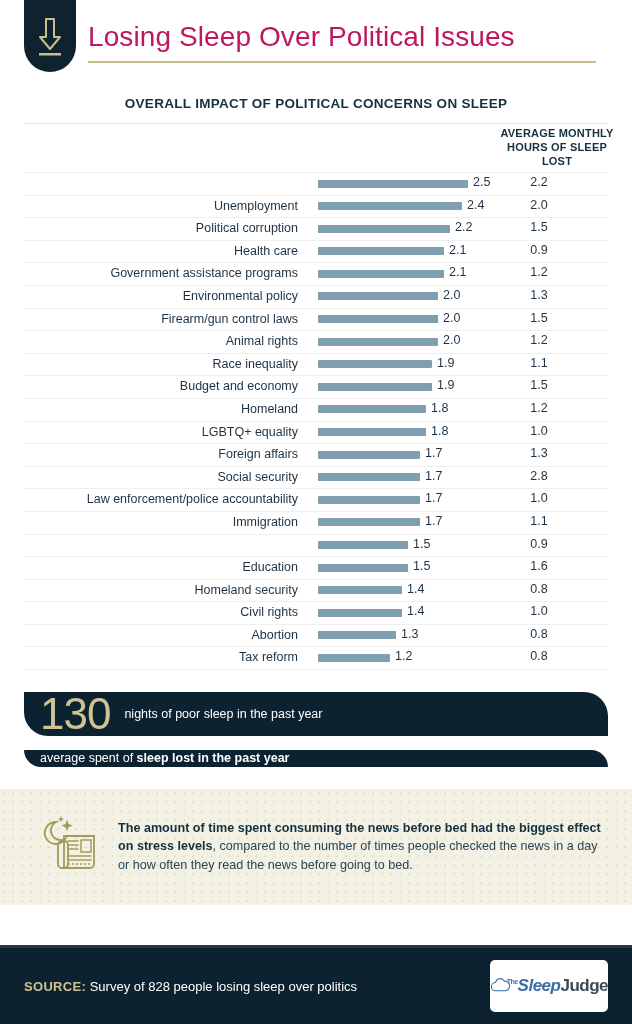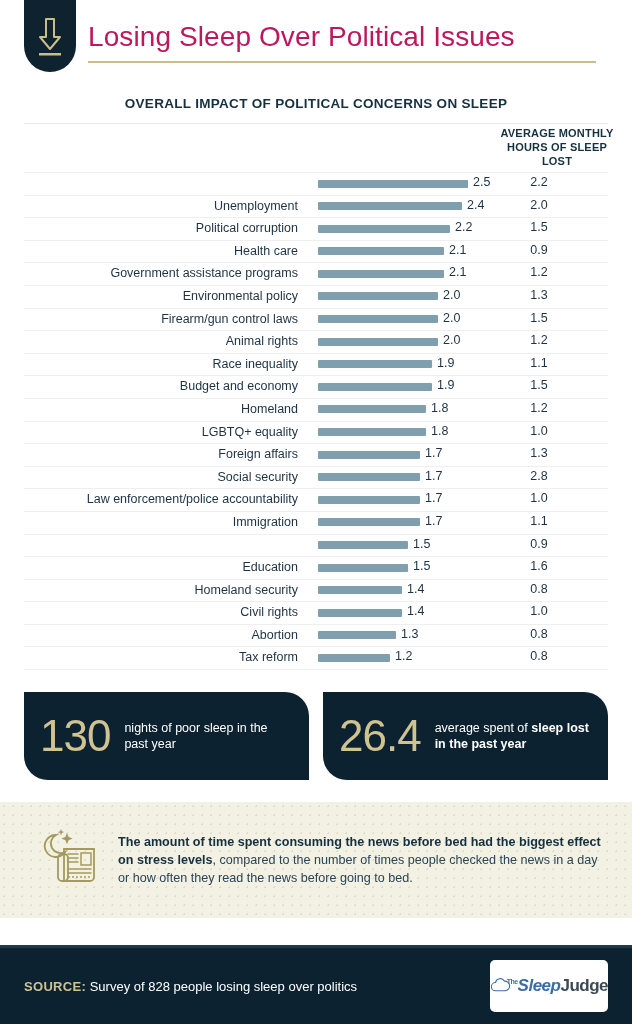--- a/index.html
+++ b/index.html
@@ -67,21 +67,21 @@
     position:absolute;top:2px;font-size:12.5px;font-weight:400;
     color:#1d3244;white-space:nowrap;
   }
   .r-hours{
     position:absolute;right:14px;width:110px;top:2px;
     text-align:center;font-size:12.5px;color:#1d3244;
   }
 
   
   .stats{
-    display:flex;gap:14px;margin:22px 24px 0 24px;
+    display:flex;gap:14px;margin:22px 24px 0 24px;flex-direction:column;
   }
   .stat{
     flex:1;background:#0d2230;
     border-radius:0 24px 0 24px;
     height:88px;display:flex;align-items:center;
     padding:0 16px;box-sizing:border-box;
   }
   .stat-num{
     font-size:44px;font-weight:300;color:#cfc392;
     line-height:1;letter-spacing:-1px;margin-right:14px;
@@ -328,21 +328,20 @@
       <div class="r-hours">0.8</div>
     </div>
   </div>
 
 <div class="stats">
   <div class="stat">
     <div class="stat-num">130</div>
     <div class="stat-txt">nights of poor sleep in the past year</div>
   </div>
   <div class="stat">
-    <div class="stat-num">26.4</div>
     <div class="stat-txt">
       <span>average spent of </span><b>sleep lost in the past year</b>
     </div>
   </div>
 </div>
 
 <div class="callout">
   <div class="callout-icon">
     <svg width="66" height="66" viewBox="0 0 66 66">
       <path d="M22 10 a11 11 0 1 0 9 17 a9 9 0 1 1 -9 -17 Z" fill="none" stroke="#a59a5e" stroke-width="1.8"></path>

